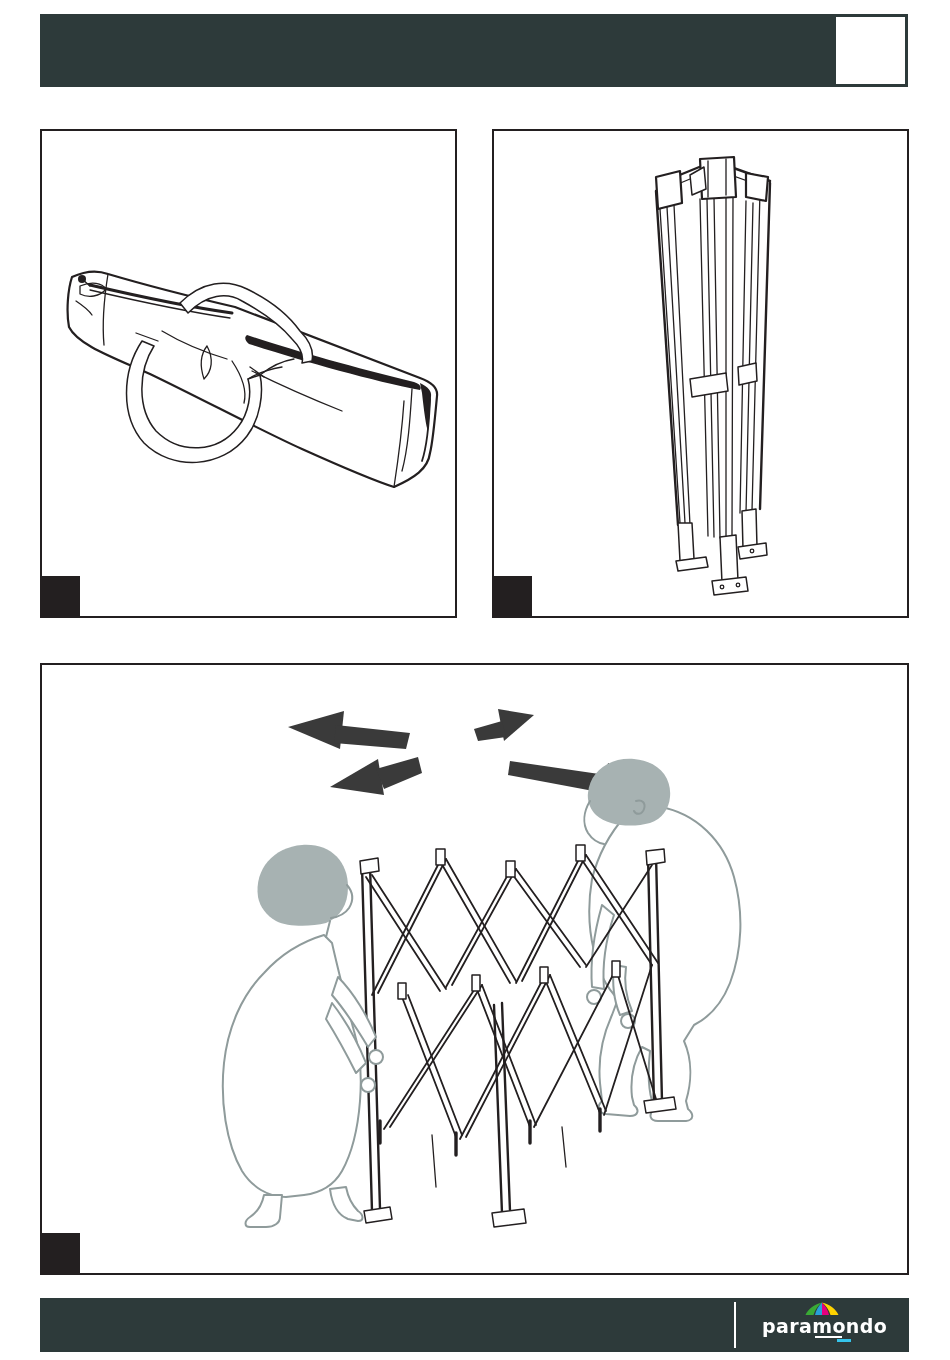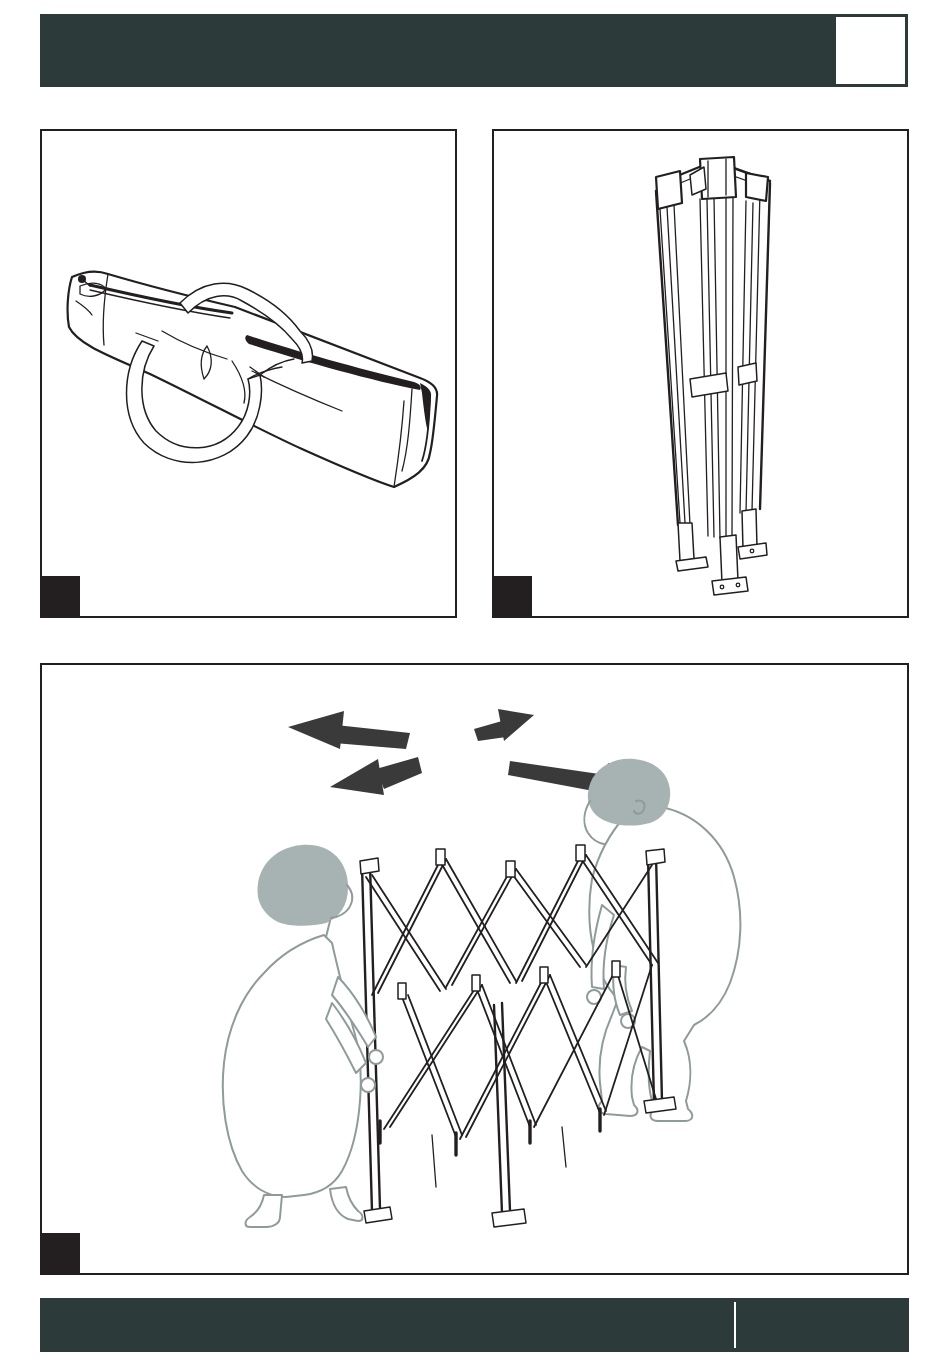--- a/index.html
+++ b/index.html
@@ -265,13 +265,26 @@
         C306,240 298,252 284,258 C268,262 246,262 234,256 C224,250 218,242 216,232 Z"></path>
       <path class="figline" d="M305,220 C311,227 312,235 307,243 C303,249 296,252 289,253"></path>
       <path class="figline" d="M288,256 L284,272"></path>
     </g>
   </svg>
   <div class="step-marker"></div>
 </section>
 
 <footer class="bottom-bar">
   <div class="footer-divider"></div>
+  <div class="logo">
+    <svg class="logo-umbrella" viewBox="0 0 40 16">
+      <path d="M20,1.5 C13,3 6,8 3.5,14 L11.5,14 C13,9 16,4.5 20,1.5 Z" style="fill:var(--umbrella-green)"></path>
+      <path d="M20,1.5 C16.5,5 14,9 13,14 L20,14 Z" style="fill:var(--umbrella-blue)"></path>
+      <path d="M20,1.5 L20,14 L27,14 C26,9 23.5,5 20,1.5 Z" style="fill:var(--umbrella-magenta)"></path>
+      <path d="M20,1.5 C24,4.5 27,9 28.5,14 L36.5,14 C34,8 27,3 20,1.5 Z" style="fill:var(--umbrella-yellow)"></path>
+    </svg>
+    <span class="logo-text-wrap">
+      <span class="logo-text">paramondo</span>
+      <span class="underline-mo"></span>
+      <span class="underline-dash"></span>
+    </span>
+  </div>
 </footer>
 
 </body></html>

